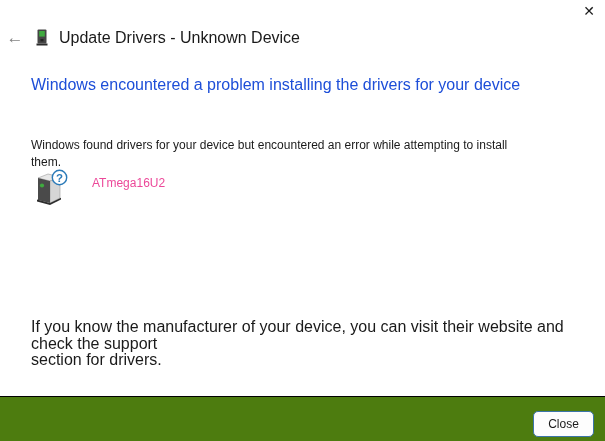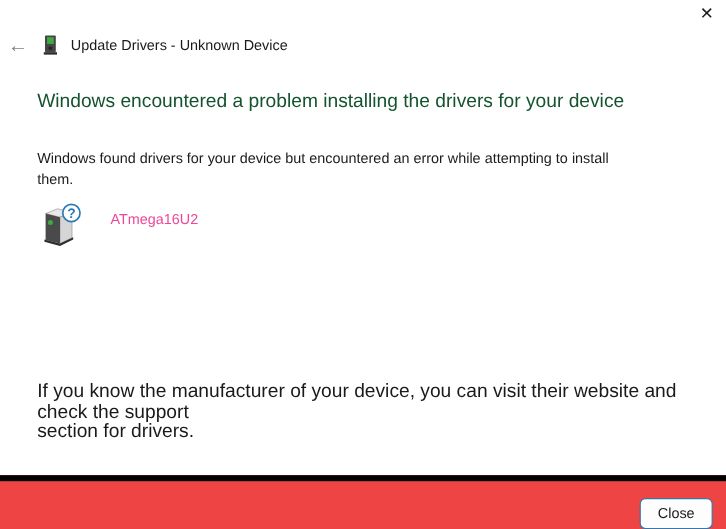--- a/index.html
+++ b/index.html
@@ -24,49 +24,49 @@
   .header{
     position:absolute;top:26px;left:0;right:0;height:24px;
     display:flex;align-items:center;
   }
   .back-btn{
     width:30px;height:24px;display:flex;align-items:center;justify-content:center;
     color:#838383;font-size:17px;cursor:pointer;flex:0 0 auto;
   }
   .hdr-icon{width:16px;height:18px;position:relative;margin-left:4px;flex:0 0 auto;}
   .hdr-icon svg{display:block;}
-  .hdr-title{margin-left:9px;font-size:12px;color:#1a1a1a;white-space:nowrap;}
+  .hdr-title{margin-left:9px;font-size:16px;color:#1a1a1a;white-space:nowrap;}
 
   
   .main-instruction{
     position:absolute;left:31px;top:74px;right:30px;
-    font-size:16px;color:#14532d;line-height:22px;
+    font-size:16px;color:#1d4ed8;line-height:22px;
   }
 
   
   .body-text{
-    position:absolute;left:31px;top:124px;width:540px;
+    position:absolute;left:31px;top:137px;width:540px;
     font-size:12px;line-height:16.5px;color:#1a1a1a;white-space:pre-line;
   }
 
   
   .device-row{position:absolute;left:32px;top:168px;display:flex;align-items:flex-start;}
   .device-icon{width:38px;height:40px;position:relative;flex:0 0 auto;}
   .device-name{margin-left:22px;margin-top:8px;font-size:12px;color:#ec4899;}
 
   
   .support-text{
     position:absolute;left:31px;top:319px;width:540px;
     font-size:16px;line-height:16.5px;color:#1a1a1a;white-space:pre-line;
   }
 
   
   .footer{
     position:absolute;left:0;right:0;bottom:0;height:45px;
-    background:#ef4444;border-top:5px solid #000000;box-sizing:border-box;
+    background:#4d7c0f;border-top:1px solid #000000;box-sizing:border-box;
   }
   .close-btn{
     position:absolute;right:11px;top:14px;width:61px;height:26px;
     background:#fdfdfd;border:1px solid #3b74a8;border-radius:5px;
     font-size:12px;color:#1a1a1a;display:flex;align-items:center;justify-content:center;
     cursor:pointer;box-sizing:border-box;
     font-family:"Liberation Sans","DejaVu Sans",sans-serif;
   }
 </style>
 </head>

